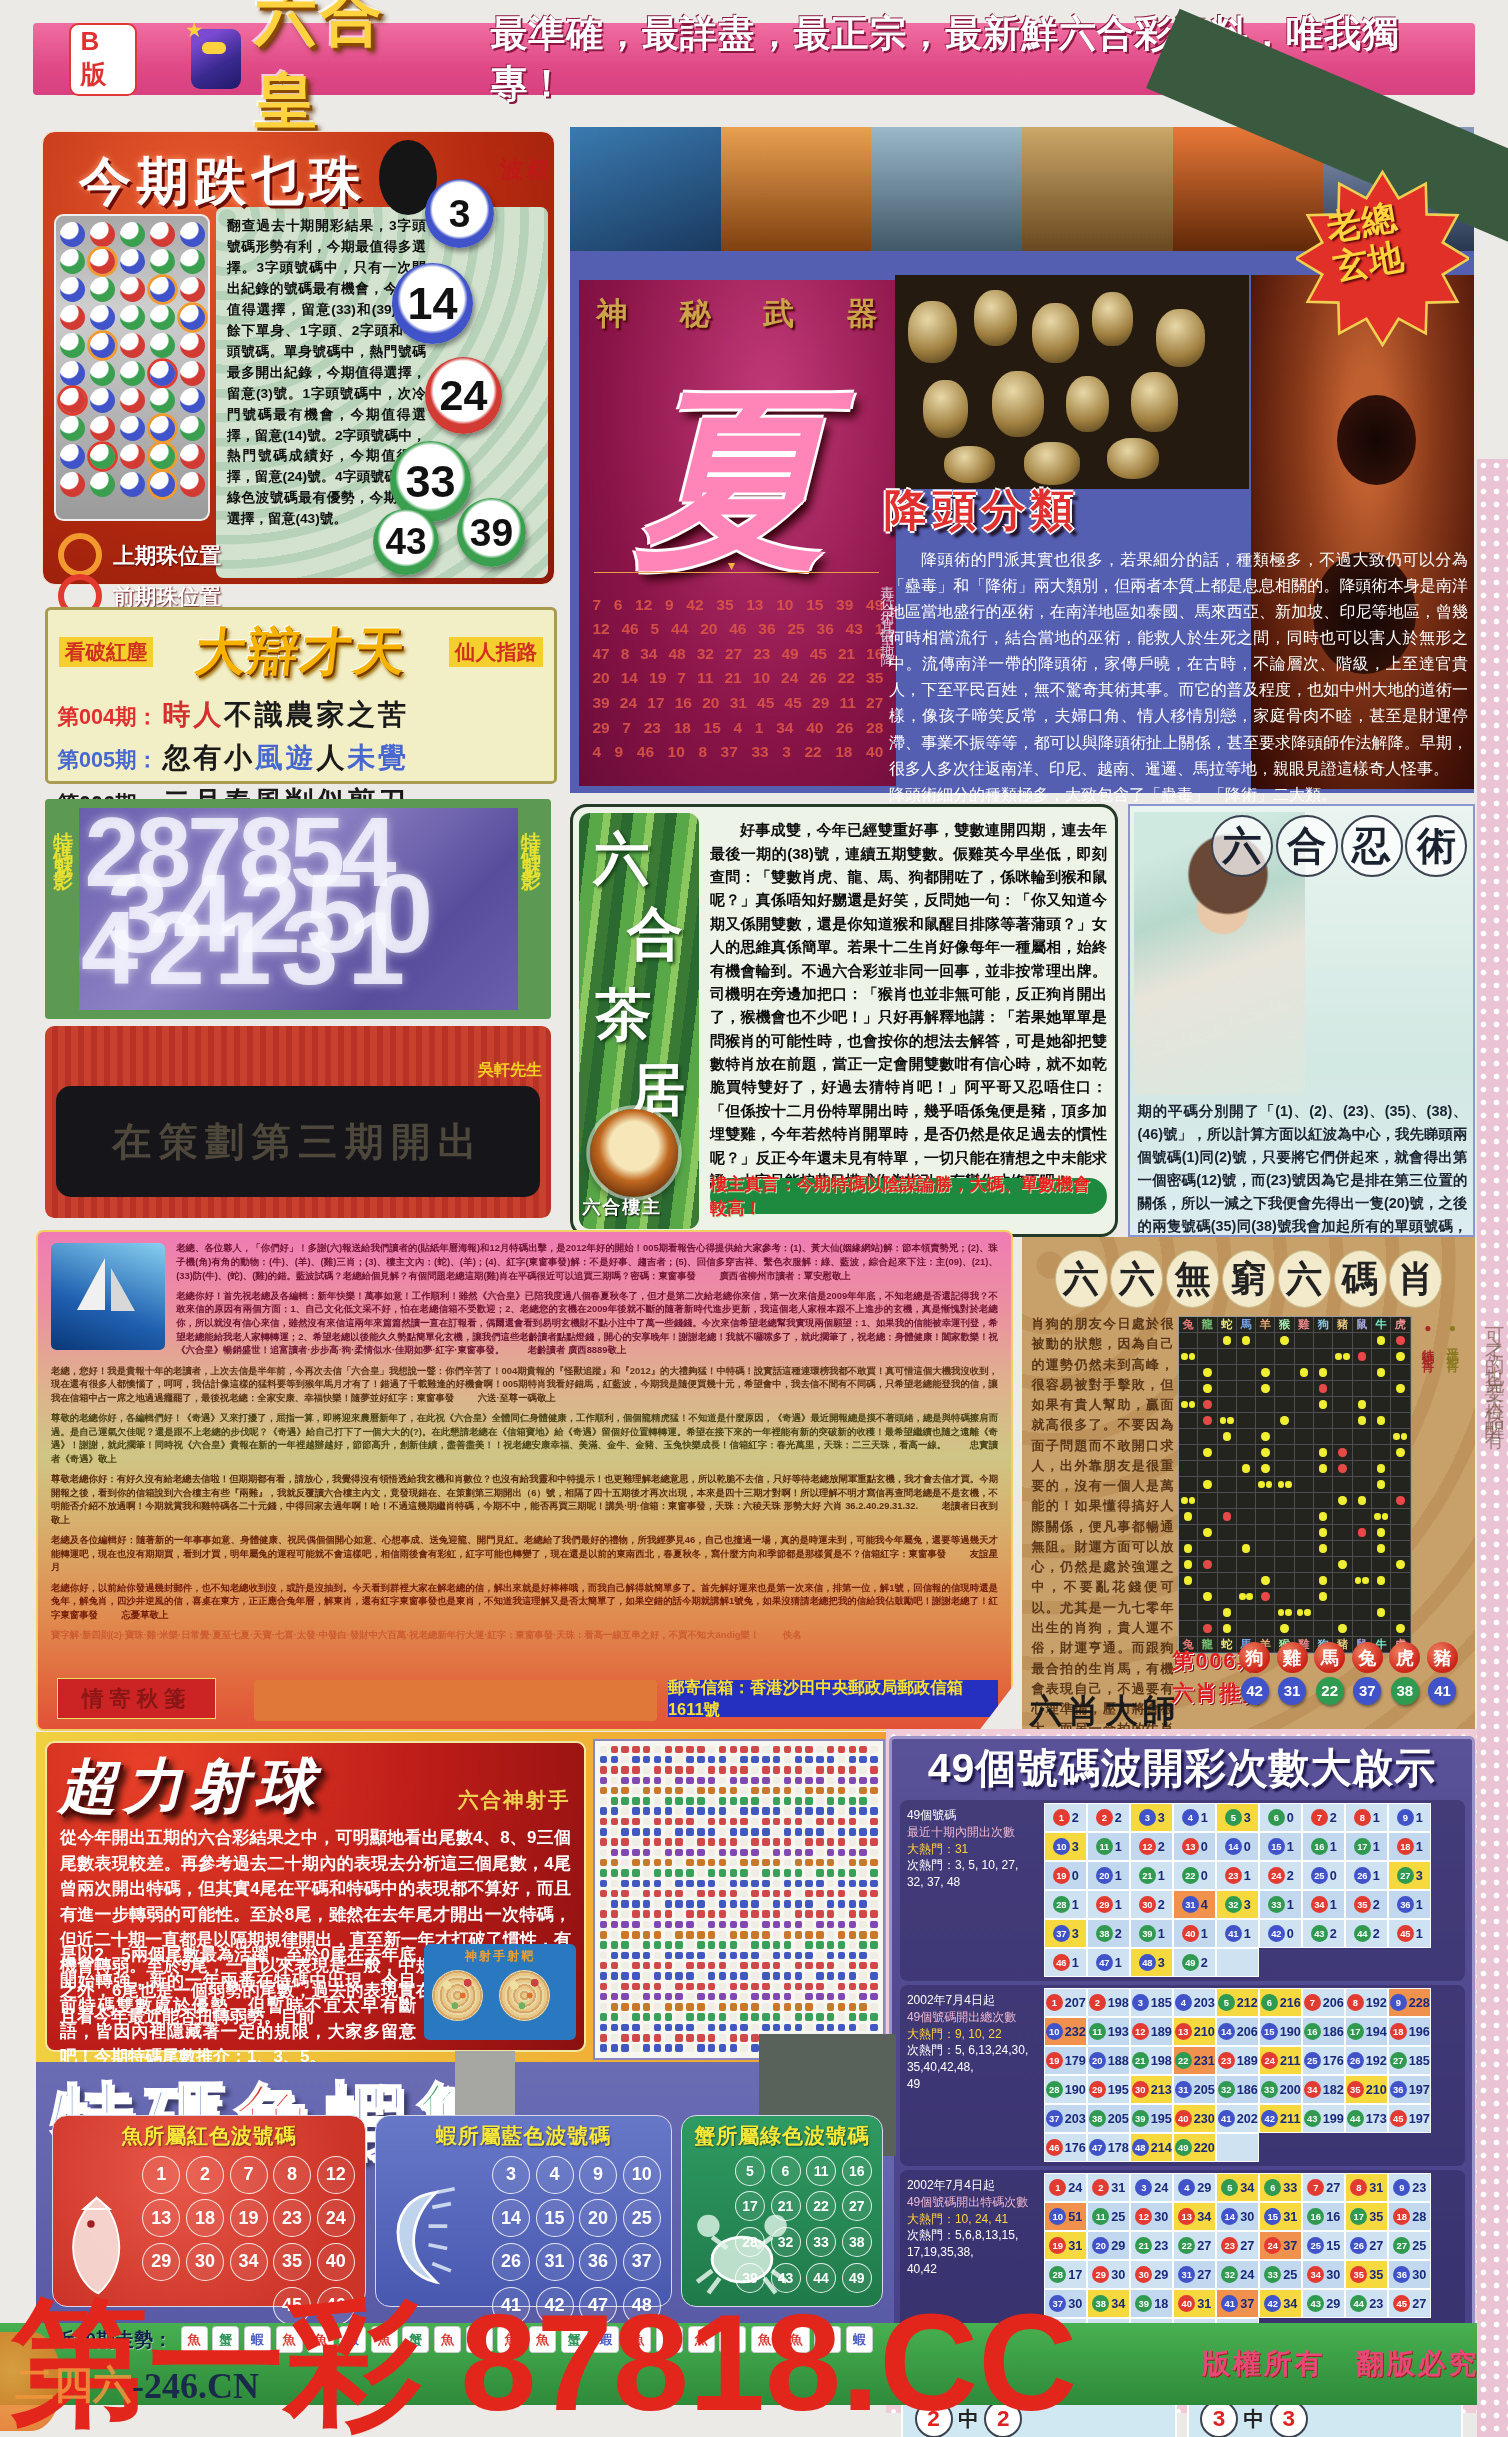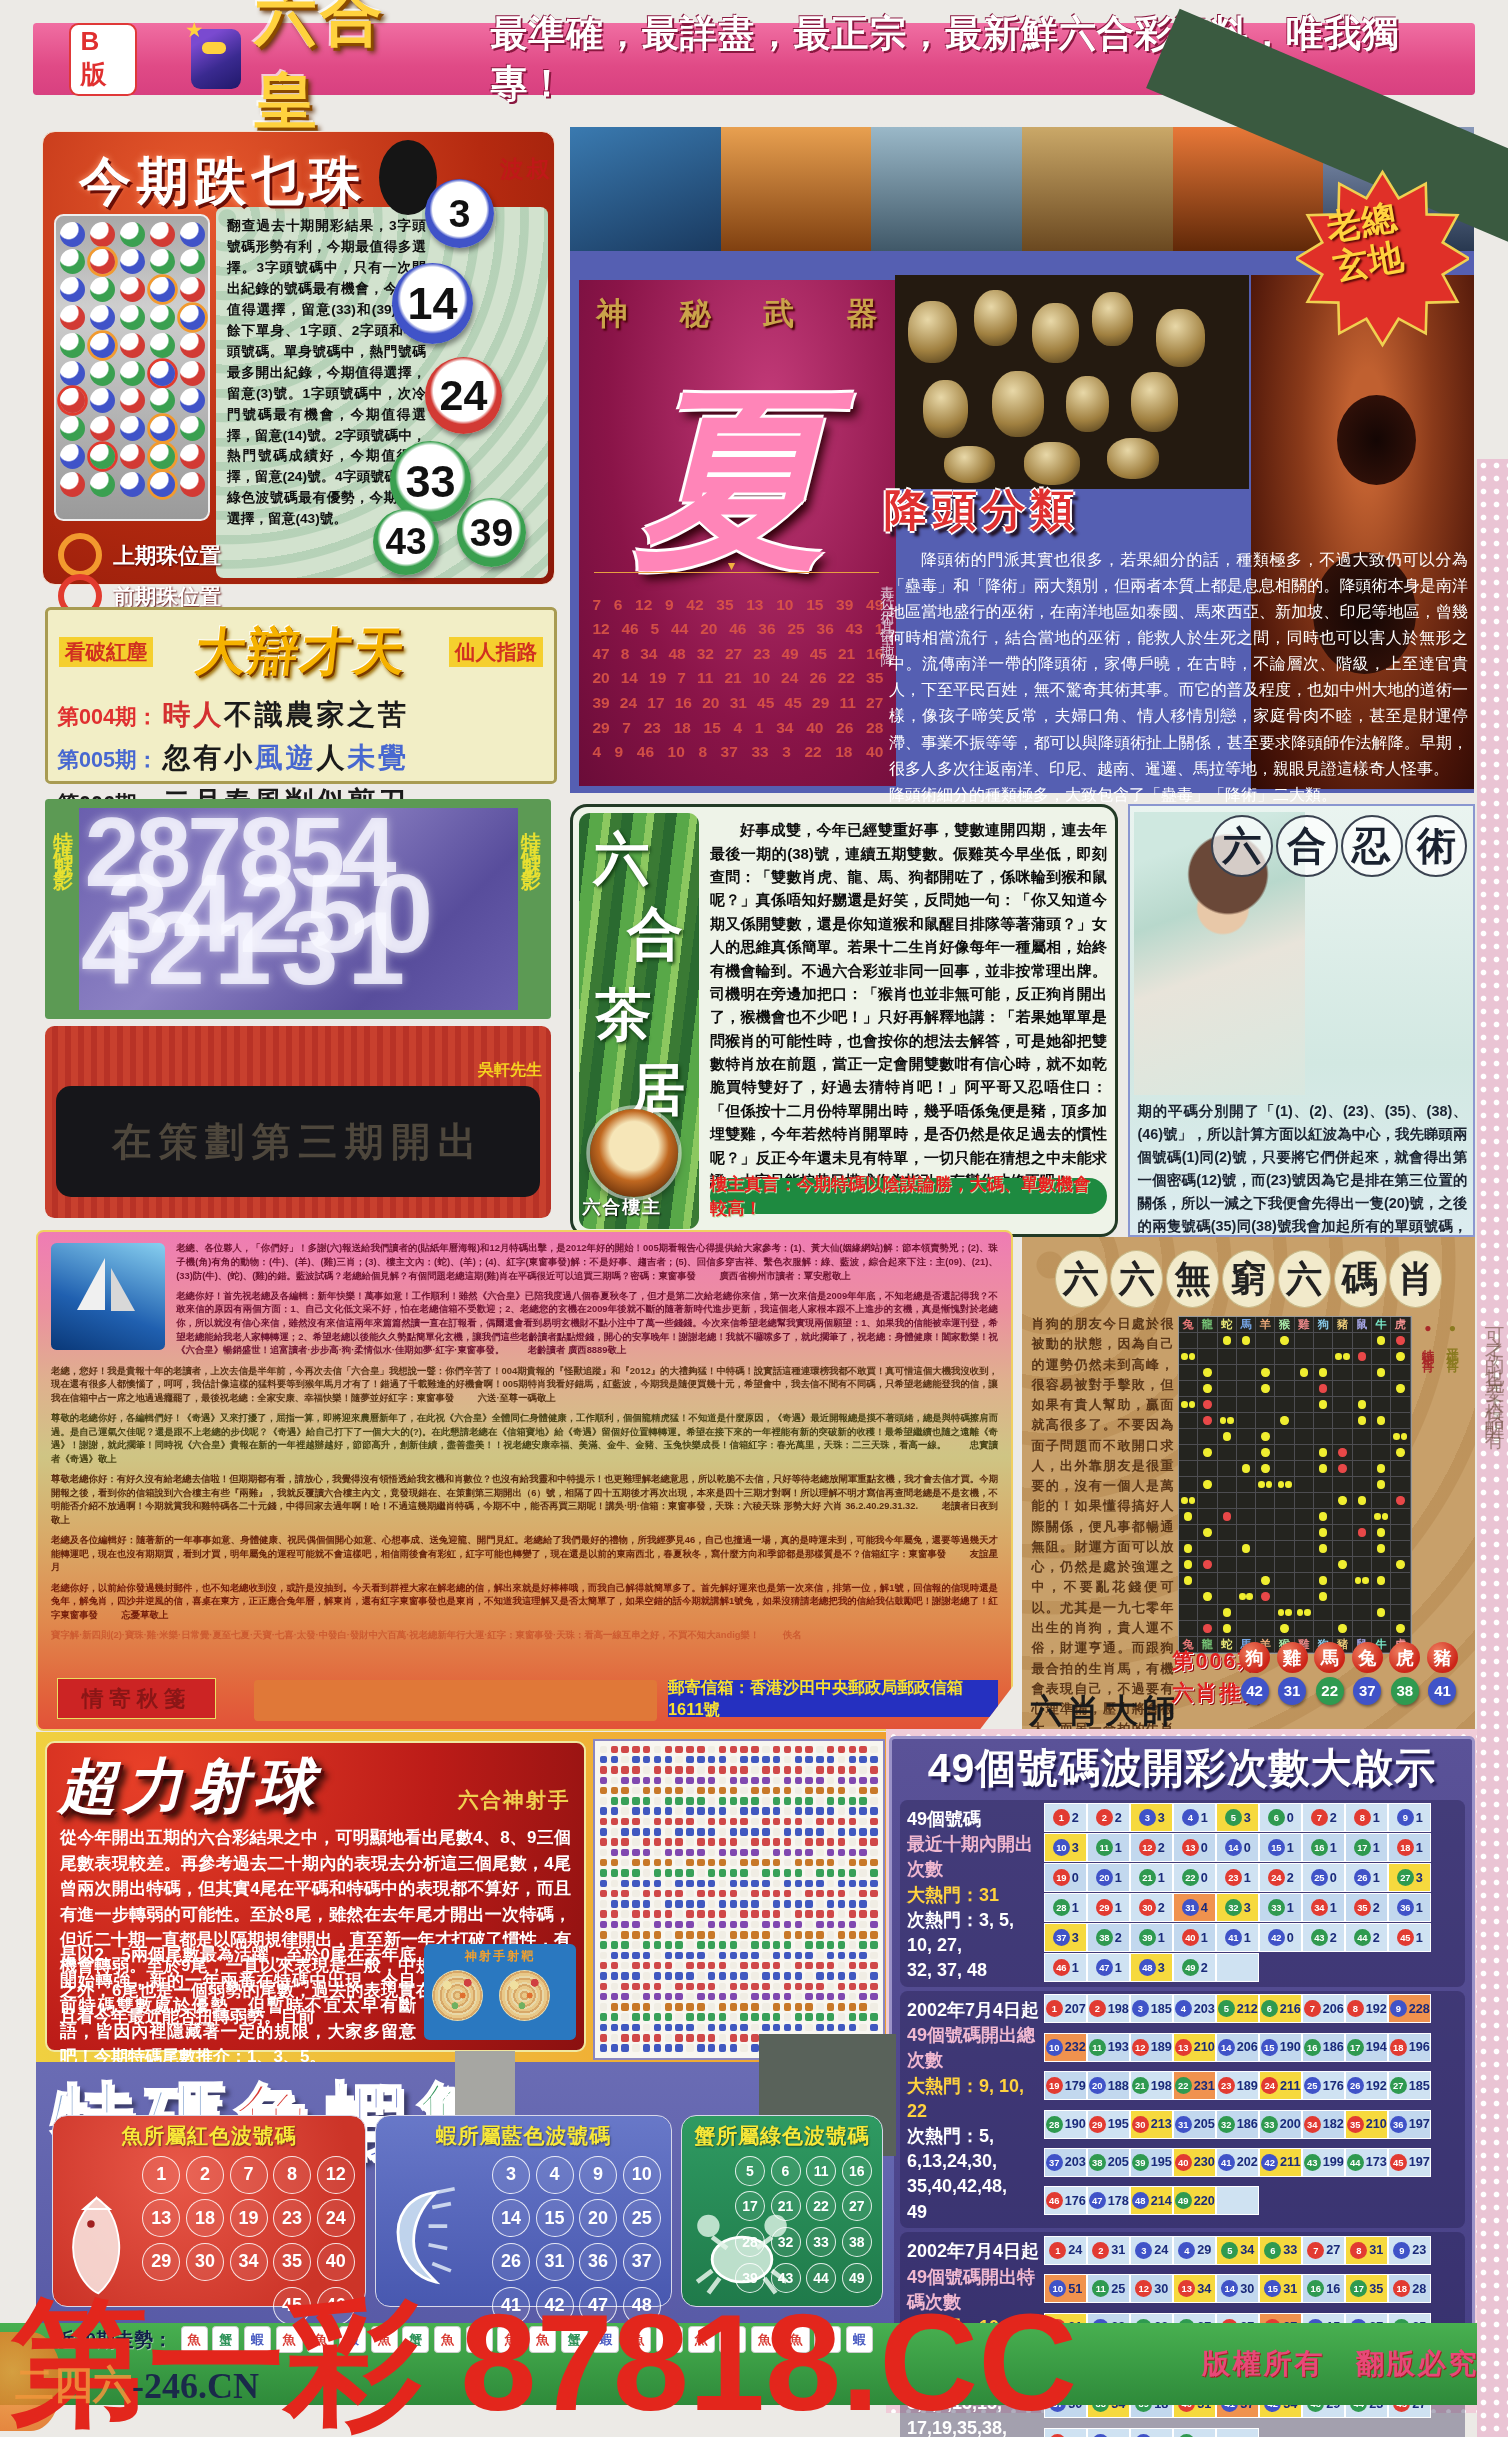--- a/index.html
+++ b/index.html
@@ -199,21 +199,21 @@
 #dotsPanel span{width:7.5px;height:7.5px;border-radius:1.9px;display:inline-block;}
 
 #pinkBack{left:886px;top:1729px;width:622px;height:684px;background:#f0ccd8;
   background-image:radial-gradient(circle,#fff 1.9px,transparent 2.8px);background-size:15px 15px;}
 #p49{left:889px;top:1736px;width:586px;height:645px;border:3.7px solid #9a92c8;border-radius:5.6px;box-sizing:border-box;
   background:linear-gradient(#5a5298,#474086);}
 #p49Title{text-align:center;color:#fff;font-size:41px;font-weight:900;letter-spacing:0.9px;margin-top:1.9px;
   text-shadow:2.8px 2.8px 1.9px #201a50;}
 .t49{display:flex;margin:3.7px 7.5px 0 7.5px;background:rgba(30,24,70,.35);border-radius:7.5px;padding:3.7px;}
 .t49lab{width:139px;padding:3.7px 1.9px 0 3.7px;}
-.t49lab div{font-size:18px;font-weight:700;line-height:1.4;}
+.t49lab div{font-size:12px;font-weight:400;line-height:1.4;}
 .t49grid{width:427px;display:flex;flex-wrap:wrap;}
 .c49{width:43px;height:29px;box-sizing:border-box;border:0.9px solid #fff;background:#cfe2f2;
   display:flex;align-items:center;justify-content:center;gap:1.9px;}
 .c49.alt{background:#c2d8ee;}
 .c49.yel{background:#f6d93e;}
 .c49.hot{background:#f0924e;}
 .b49{width:17px;height:17px;border-radius:50%;color:#fff;font-size:9.4px;font-weight:800;
   display:flex;align-items:center;justify-content:center;flex:none;}
 .n49{font-size:12.7px;font-weight:900;color:#1a2a7a;}
 #sumTitle{text-align:center;color:#e82020;font-size:23.4px;font-weight:900;letter-spacing:7.5px;margin-top:5.6px;

